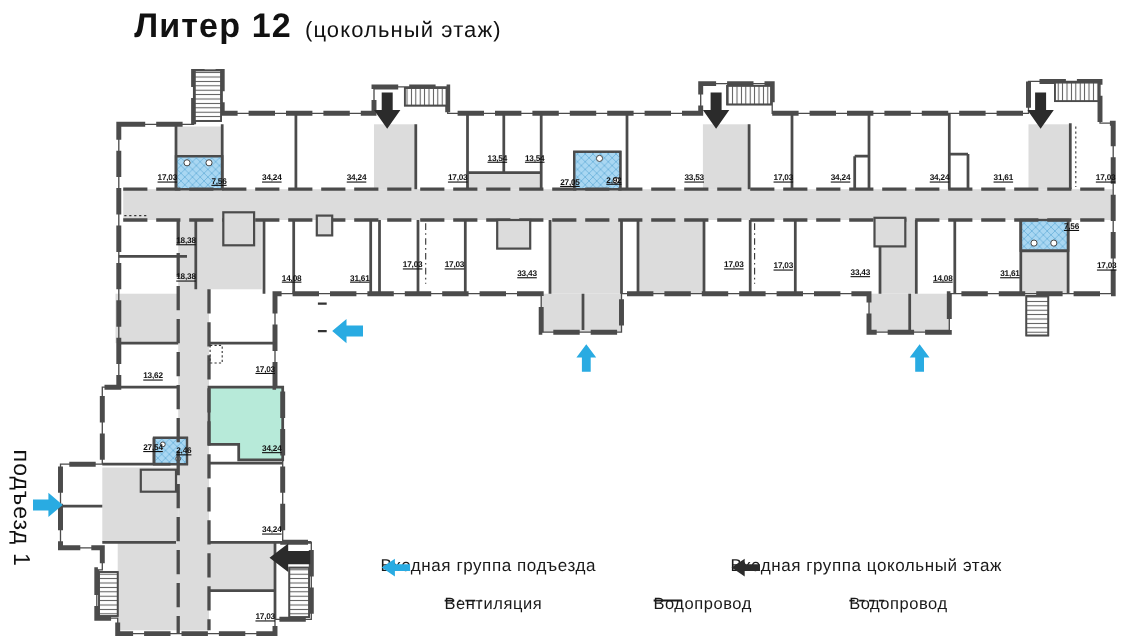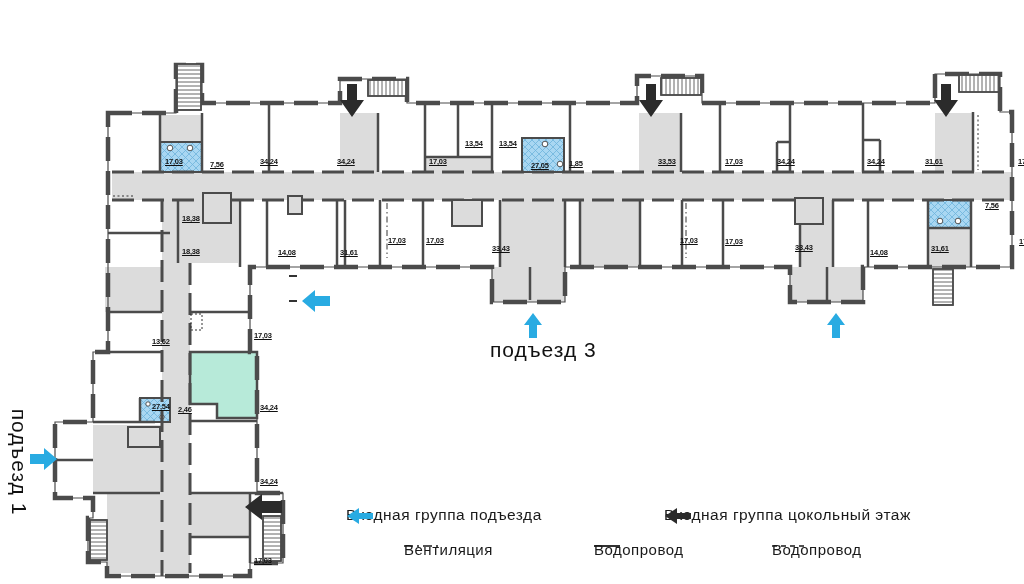--- a/index.html
+++ b/index.html
@@ -3,22 +3,22 @@
 <meta charset="utf-8">
 <style>
   html,body{margin:0;padding:0;background:#fff;}
   body{width:1024px;height:584px;position:relative;overflow:hidden;
        font-family:"Liberation Sans",sans-serif;color:#1a1a1a;}
   #stage{position:absolute;left:0;top:0;width:1024px;height:584px;}
   svg{position:absolute;left:0;top:0;}
   .title-row{position:absolute;left:122px;top:6px;display:flex;align-items:baseline;gap:12px;white-space:nowrap;}
   .title-main{font-size:31px;font-weight:600;letter-spacing:1px;color:#111;}
   .title-sub{font-size:20px;font-weight:400;letter-spacing:1px;color:#111;}
-  .rl{position:absolute;width:36px;text-align:left;font-size:7.5px;font-weight:700;
-      color:#111;text-decoration:underline;line-height:9px;letter-spacing:-0.2px;padding-left:40px;}
+  .rl{position:absolute;width:36px;text-align:right;font-size:7.5px;font-weight:700;
+      color:#111;text-decoration:underline;line-height:9px;letter-spacing:-0.2px;}
   .entr{position:absolute;font-size:21px;font-weight:500;letter-spacing:1px;color:#111;white-space:nowrap;}
   .entr-rot{transform:rotate(90deg);transform-origin:center;width:110px;text-align:center;}
   .legend1{position:absolute;display:flex;align-items:center;gap:9px;font-size:15.5px;font-weight:500;letter-spacing:0.5px;white-space:nowrap;}
   .legend2{position:absolute;display:flex;align-items:center;gap:7px;font-size:15px;font-weight:500;letter-spacing:0.5px;white-space:nowrap;justify-content:center;}
   .swatch{display:inline-block;}
 </style>
 </head>
 <body>
 
 <div id="stage">
@@ -163,31 +163,35 @@
   </g>
 
   <g fill="#29abe2">
     <path d="M30,454 H44 V448 L57,459 L44,470 V464 H30 Z"></path>
     <path d="M330,296 H315 V290 L302,301 L315,312 V306 H330 Z"></path>
     <path d="M533,313 L542,325 H537 V338 H529 V325 H524 Z"></path>
     <path d="M836,313 L845,325 H840 V338 H832 V325 H827 Z"></path>
   </g>
 </svg>
 
+<div class="title-row">
+  <span class="title-main">Литер 12</span>
+  <span class="title-sub">(цокольный этаж)</span>
+</div>
 
 <div class="rl" style="left:125px;top:157px">17,03</div>
 <div class="rl" style="left:170px;top:160px">7,56</div>
 <div class="rl" style="left:220px;top:157px">34,24</div>
 <div class="rl" style="left:297px;top:157px">34,24</div>
 <div class="rl" style="left:389px;top:157px">17,03</div>
 <div class="rl" style="left:425px;top:139px">13,54</div>
 <div class="rl" style="left:459px;top:139px">13,54</div>
 <div class="rl" style="left:491px;top:161px">27,05</div>
-<div class="rl" style="left:529px;top:159px">1,85</div>
-<div class="rl" style="left:618px;top:157px">33,53</div>
+<div class="rl" style="left:529px;top:159px">2,92</div>
+<div class="rl" style="left:604px;top:157px">33,53</div>
 <div class="rl" style="left:685px;top:157px">17,03</div>
 <div class="rl" style="left:737px;top:157px">34,24</div>
 <div class="rl" style="left:827px;top:157px">34,24</div>
 <div class="rl" style="left:885px;top:157px">31,61</div>
 <div class="rl" style="left:978px;top:157px">17,03</div>
 
 <div class="rl" style="left:142px;top:214px">18,38</div>
 <div class="rl" style="left:142px;top:247px">18,38</div>
 <div class="rl" style="left:238px;top:248px">14,08</div>
 <div class="rl" style="left:300px;top:248px">31,61</div>
@@ -204,21 +208,20 @@
 
 <div class="rl" style="left:112px;top:337px">13,62</div>
 <div class="rl" style="left:214px;top:331px">17,03</div>
 <div class="rl" style="left:112px;top:402px">27,54</div>
 <div class="rl" style="left:138px;top:405px">2,46</div>
 <div class="rl" style="left:220px;top:403px">34,24</div>
 <div class="rl" style="left:220px;top:477px">34,24</div>
 <div class="rl" style="left:214px;top:556px">17,03</div>
 
 <div class="entr entr-rot" style="left:-36px;top:450px">подъезд 1</div>
-<div class="entr" style="left:490px;top:338px">подъезд 3</div>
 
 <div class="legend1" style="left:346px;top:506px">
   <svg width="27" height="20" class="swatch">
     <path d="M27,7 H13 V2 L1,10 L13,18 V13 H27 Z" fill="#29abe2"></path>
   </svg>
   <span>Входная группа подъезда</span>
 </div>
 <div class="legend1" style="left:664px;top:506px">
   <svg width="27" height="20" class="swatch">
     <path d="M27,7 H13 V2 L1,10 L13,18 V13 H27 Z" fill="#2b2b2b"></path>

